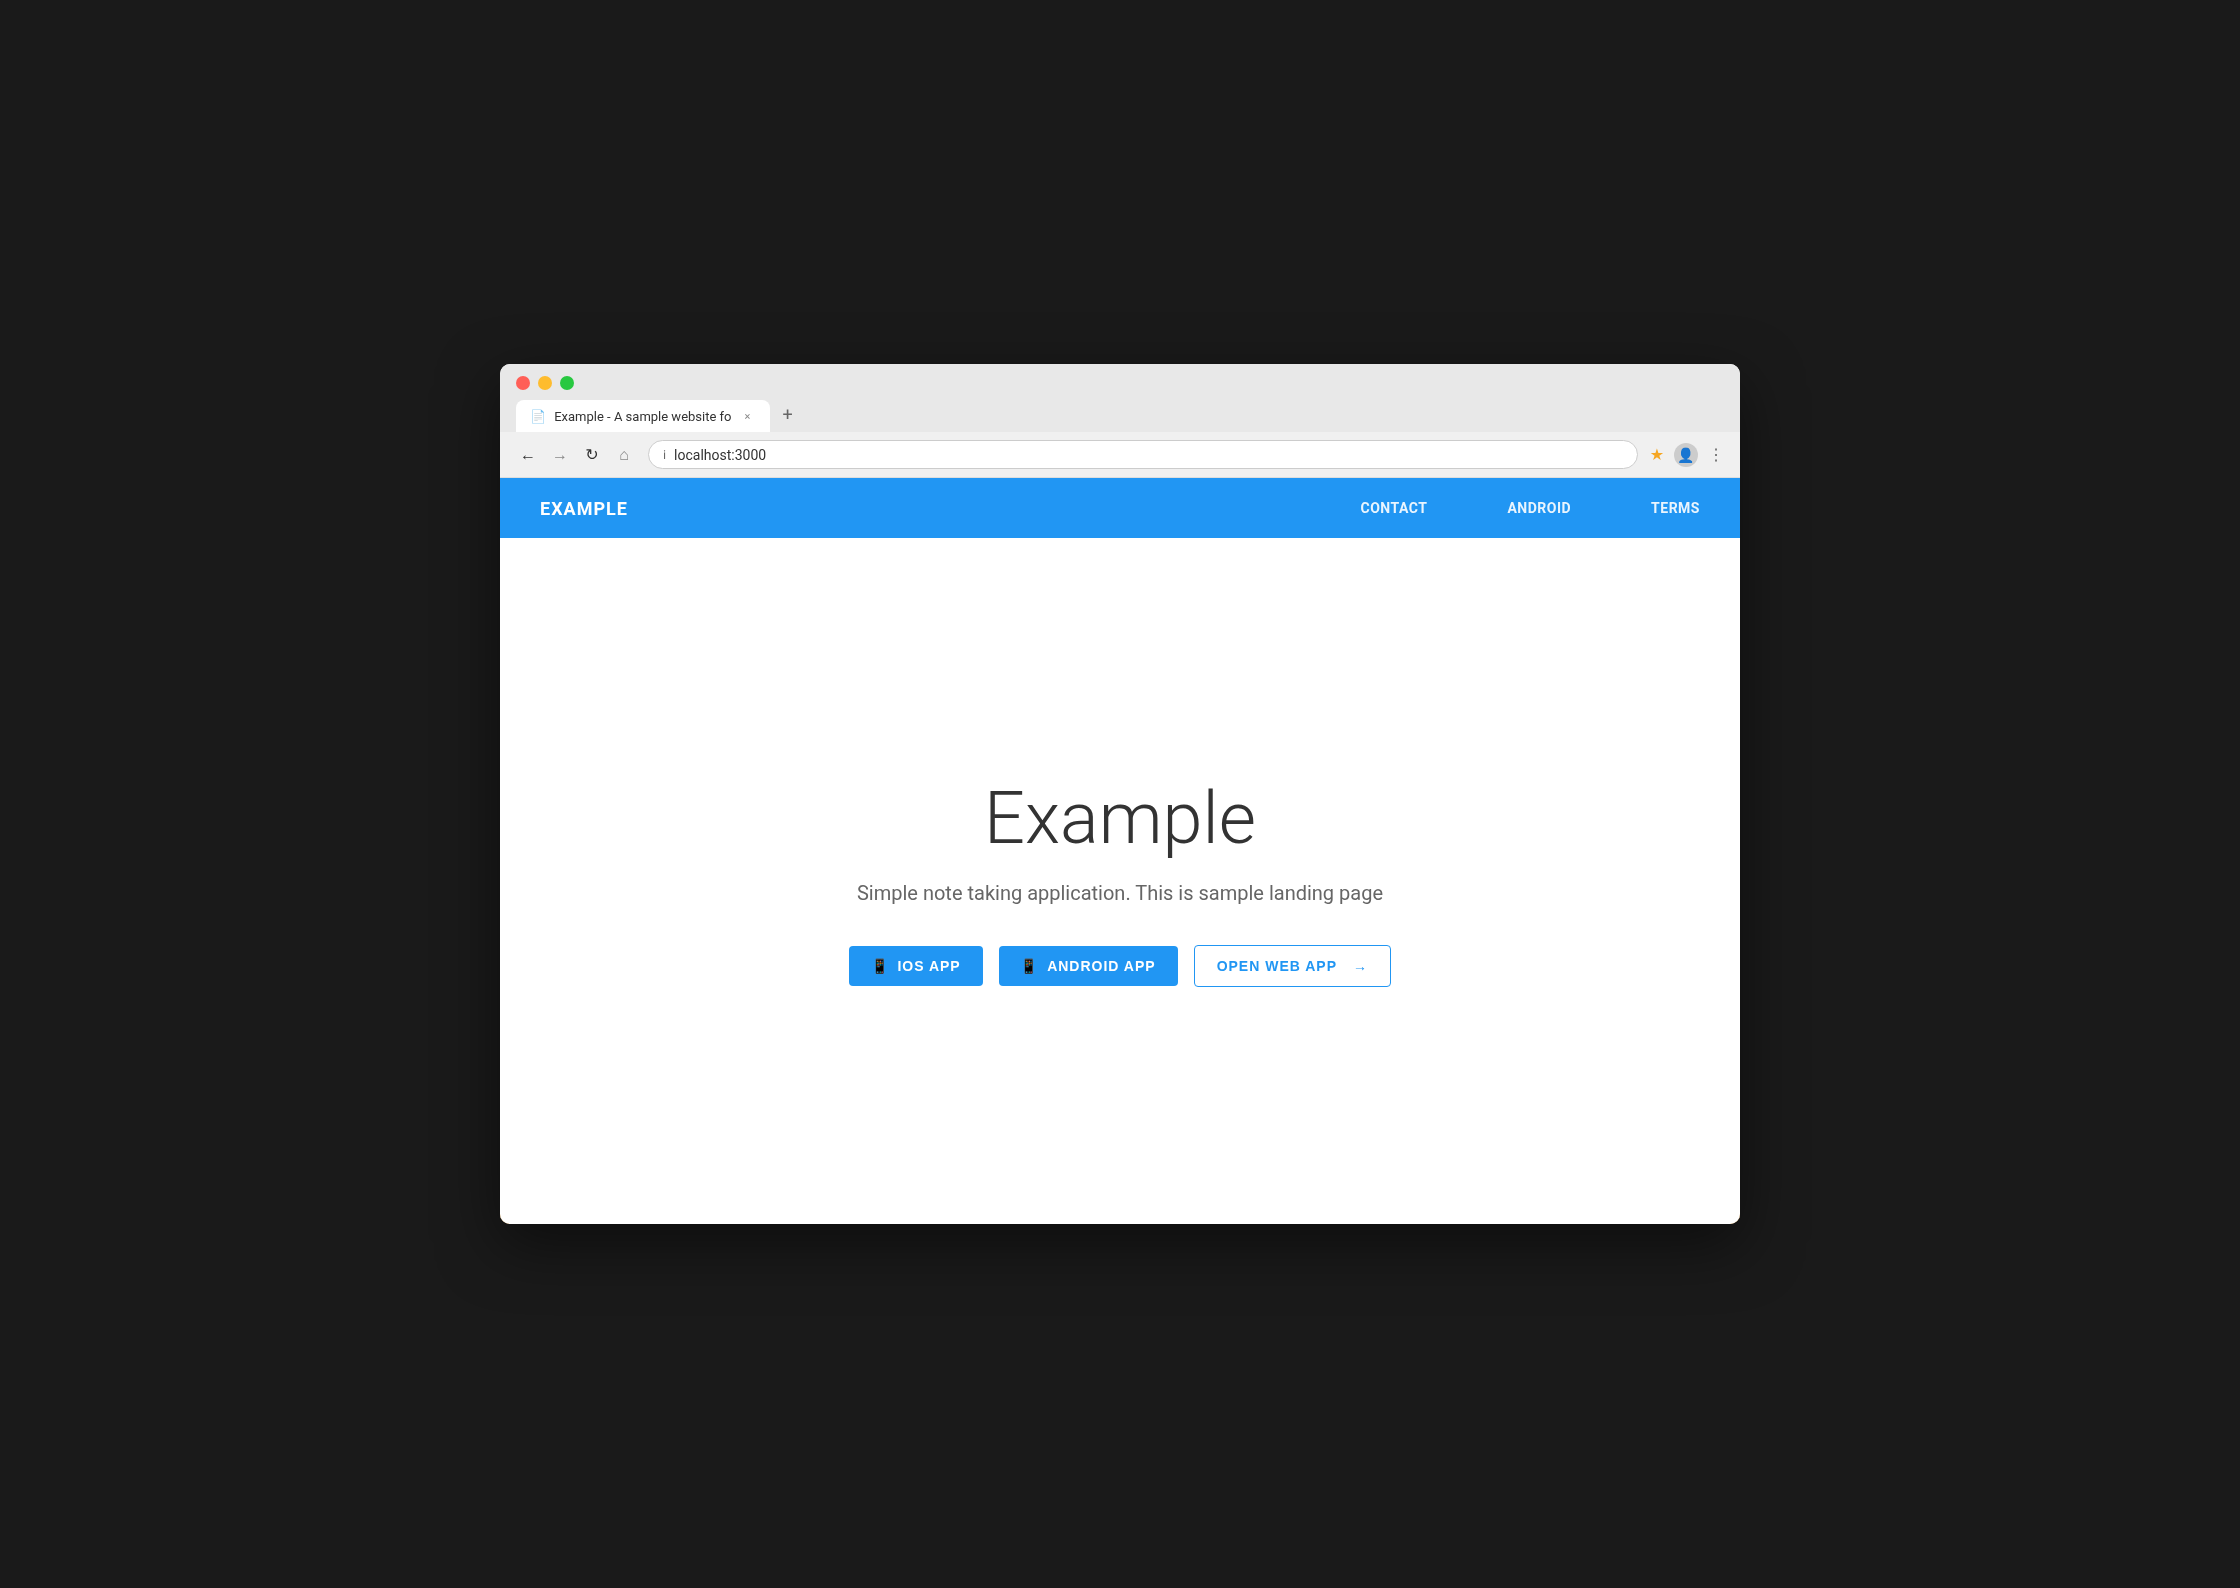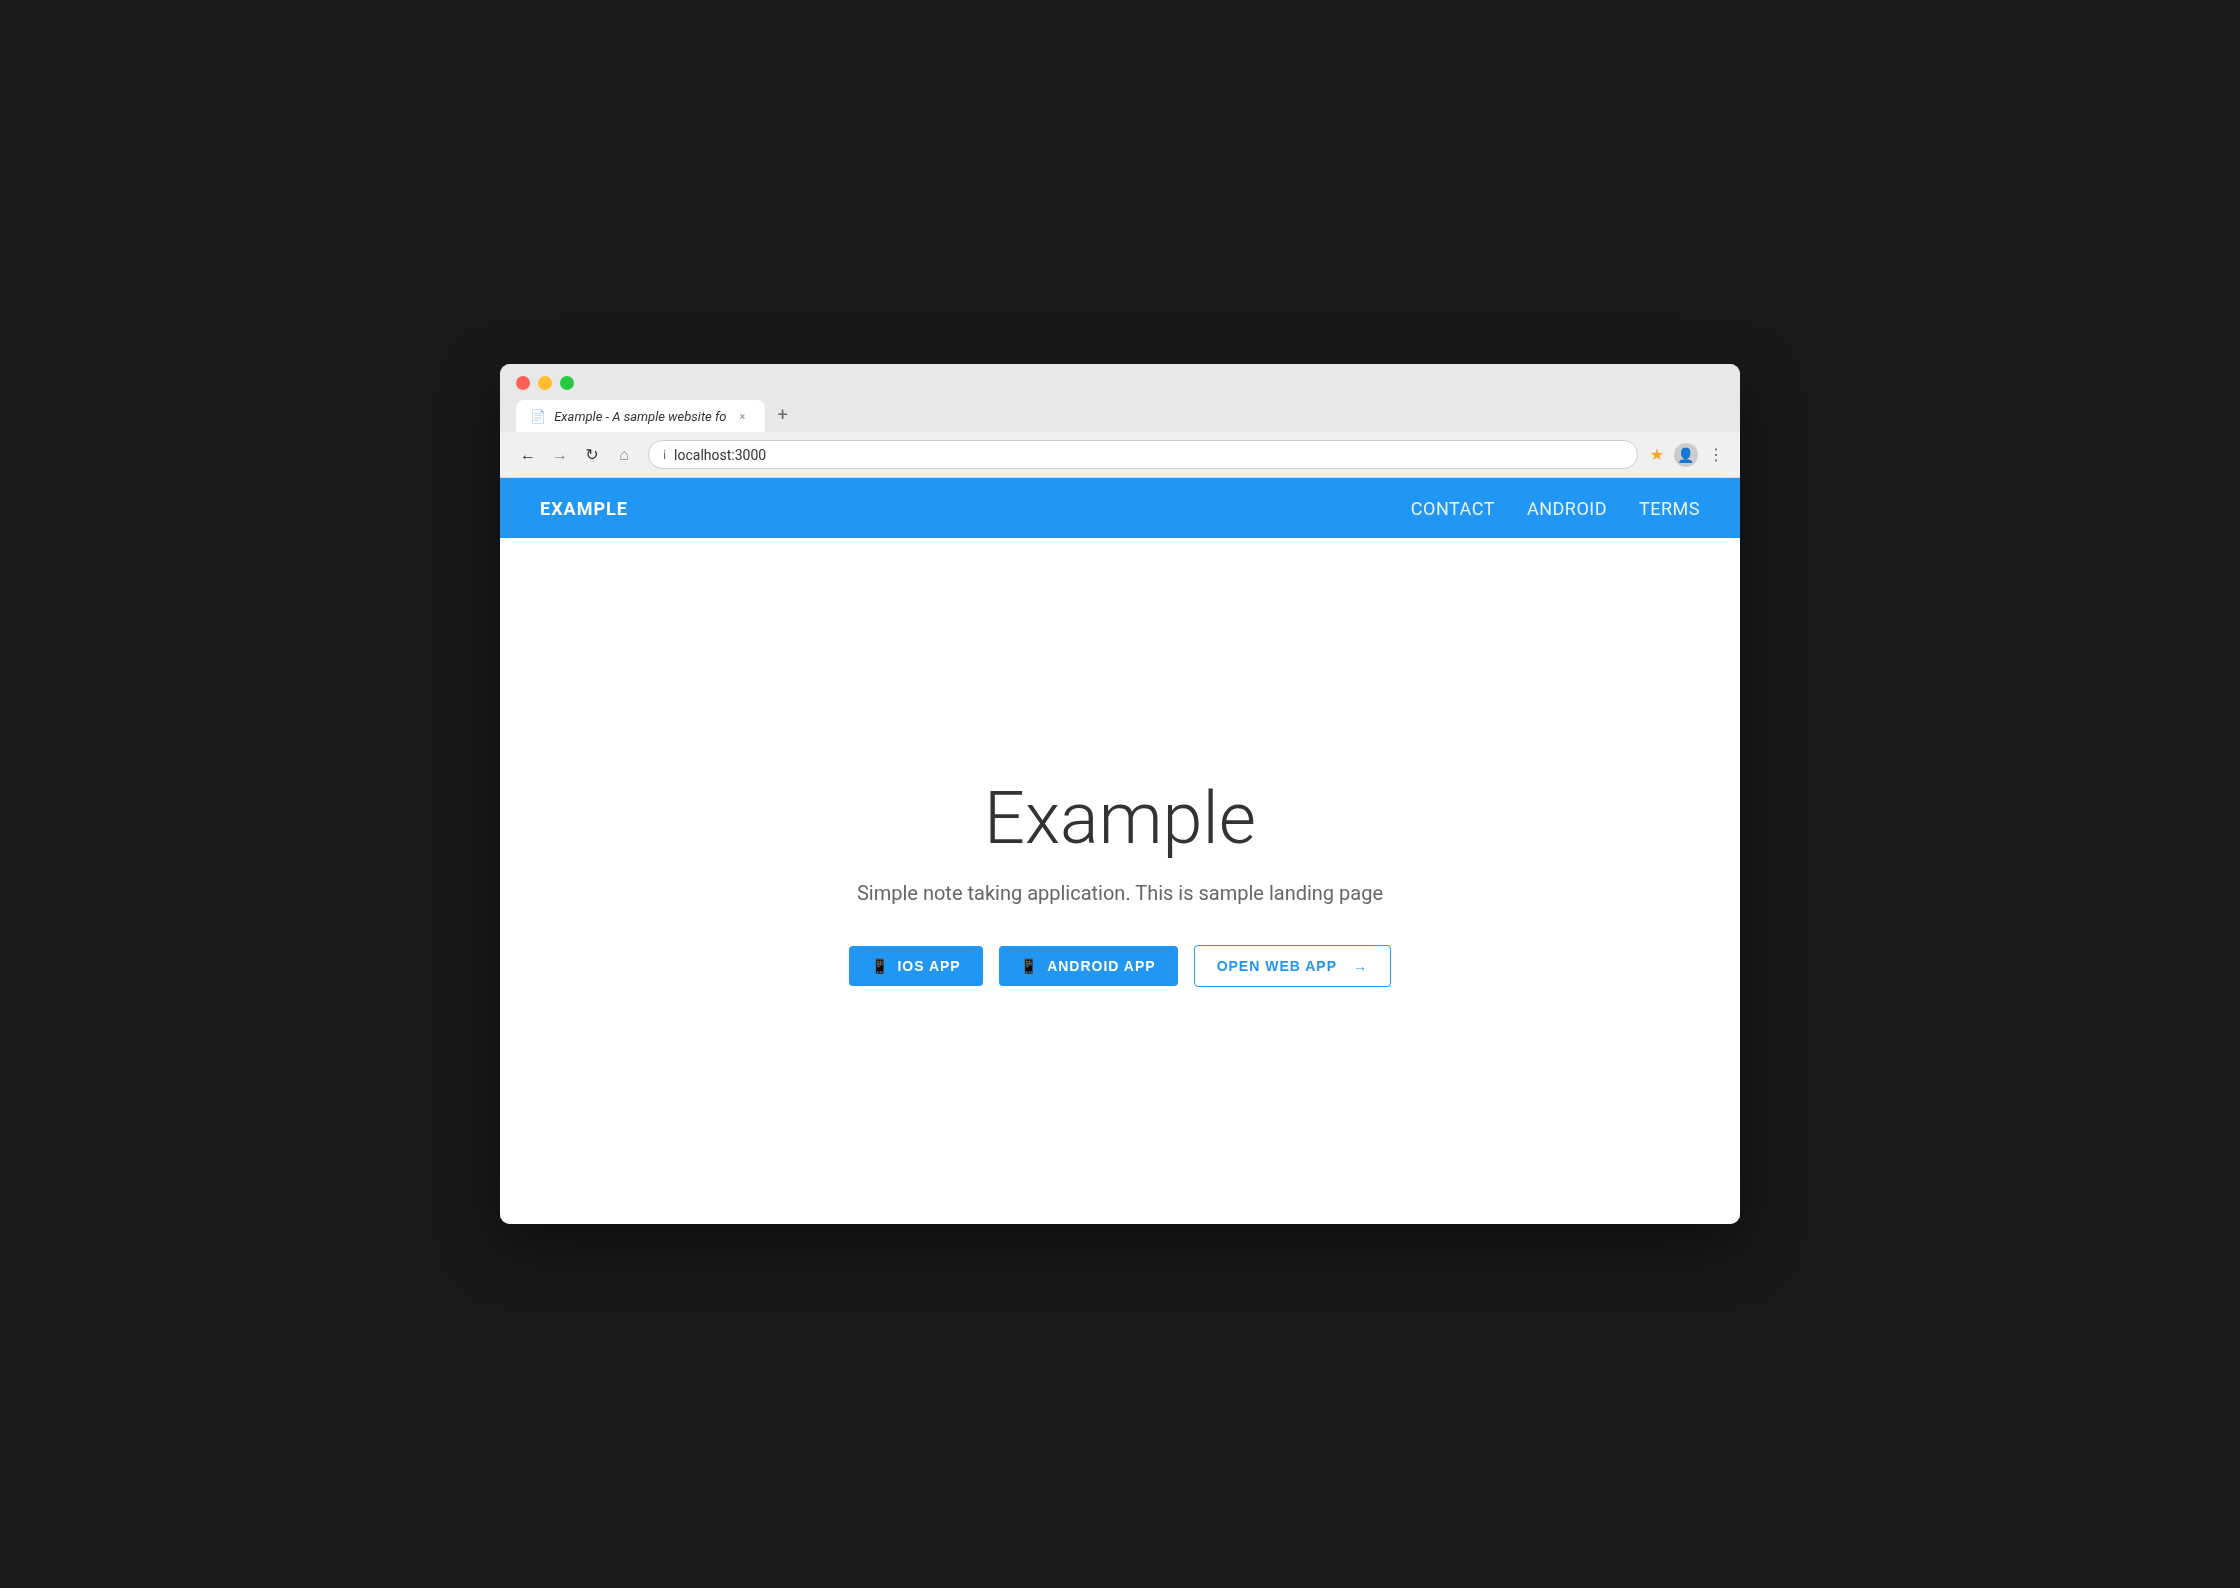--- a/index.html
+++ b/index.html
@@ -69,21 +69,20 @@
     .tab-icon {
       font-size: 13px;
     }
 
     .tab-title {
       flex: 1;
       white-space: nowrap;
       overflow: hidden;
       text-overflow: ellipsis;
       font-size: 13px;
-      font-style: italic;
     }
 
     .tab-close {
       font-size: 11px;
       color: #888;
       cursor: pointer;
       width: 16px;
       height: 16px;
       display: flex;
       align-items: center;
@@ -190,25 +189,26 @@
       letter-spacing: 1px;
     }
 
     .site-nav-links {
       display: flex;
       gap: 32px;
     }
 
     .site-nav-link {
       color: rgba(255,255,255,0.9);
-      font-size: 18px;
-      font-weight: 400;
+      font-size: 14px;
+      font-weight: 700;
       letter-spacing: 0.5px;
       cursor: pointer;
       text-decoration: none;
+      margin-left: 48px;
     }
 
     
     .hero {
       flex: 1;
       display: flex;
       flex-direction: column;
       align-items: center;
       justify-content: center;
       padding: 80px 40px;

